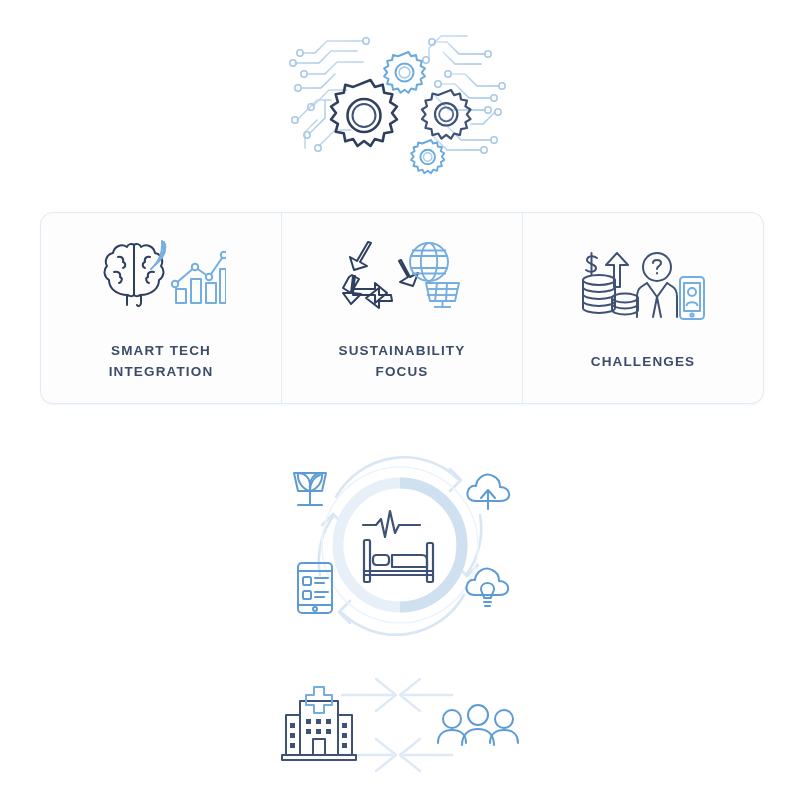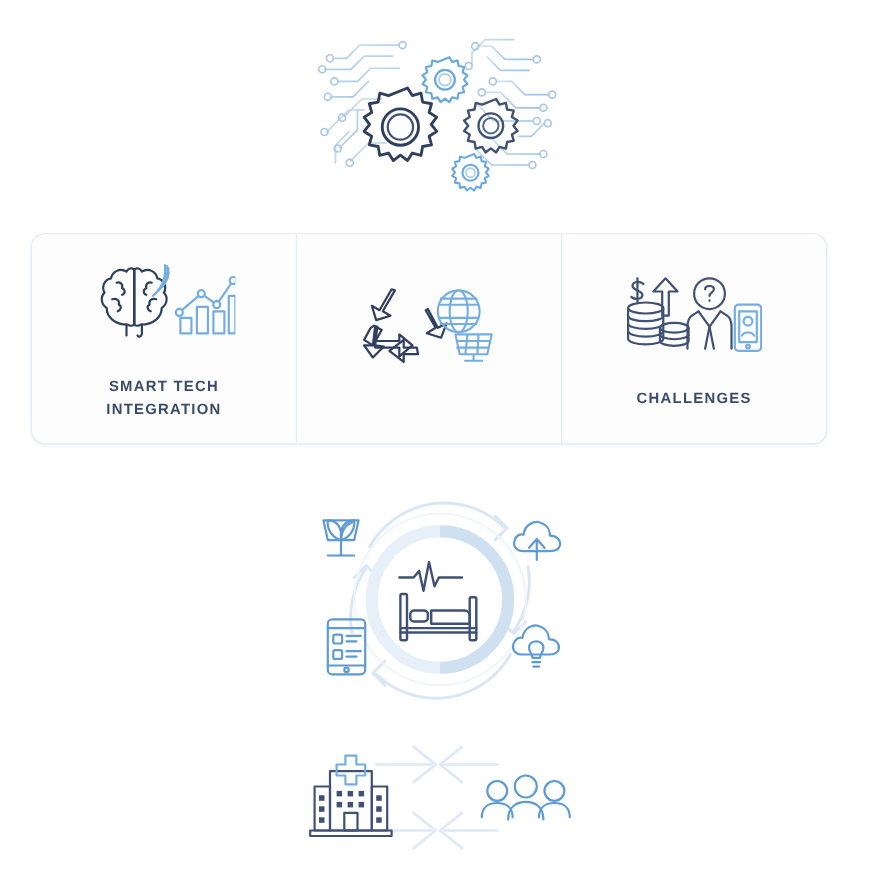--- a/index.html
+++ b/index.html
@@ -32,21 +32,21 @@
     height: 170px;
     display: flex;
     align-items: center;
     justify-content: center;
   }
   .hero svg { display: block; }
 
   
   .card-strip {
     position: absolute;
-    left: 28px;
+    left: 40px;
     top: 212px;
     width: 724px;
     height: 192px;
     background: #fdfdfe;
     border: 1px solid #e2eaf4;
     border-radius: 13px;
     display: flex;
     box-sizing: border-box;
     box-shadow: 0 1px 2px rgba(180, 200, 225, 0.18);
   }
@@ -260,20 +260,22 @@
             <path d="M85 44 L118 44 L114 62 L89 62 Z"></path>
             <path d="M86.5 50 L117 50"></path>
             <path d="M85.8 56 L115.5 56"></path>
             <path d="M96 44 L94 62"></path>
             <path d="M106 44 L105 62"></path>
             <path d="M101.5 62 L101.5 68"></path>
             <path d="M93 68 L110 68"></path>
           </g>
         </svg>
       </div>
+      <div class="card-label">SUSTAINABILITY
+FOCUS</div>
     </div>
 
     <div class="card">
       <div class="card-icon">
         <svg width="124" height="72" viewBox="0 0 124 72" fill="none" aria-hidden="true">
 
           <g stroke="#3f5174" stroke-width="2" fill="none" stroke-linecap="round">
             <path d="M16 7 C12 4 6 5 6 9 C6 13 15 13 15 17 C15 21 9 22 5 19"></path>
             <path d="M10.5 2 L10.5 24"></path>
           </g>

